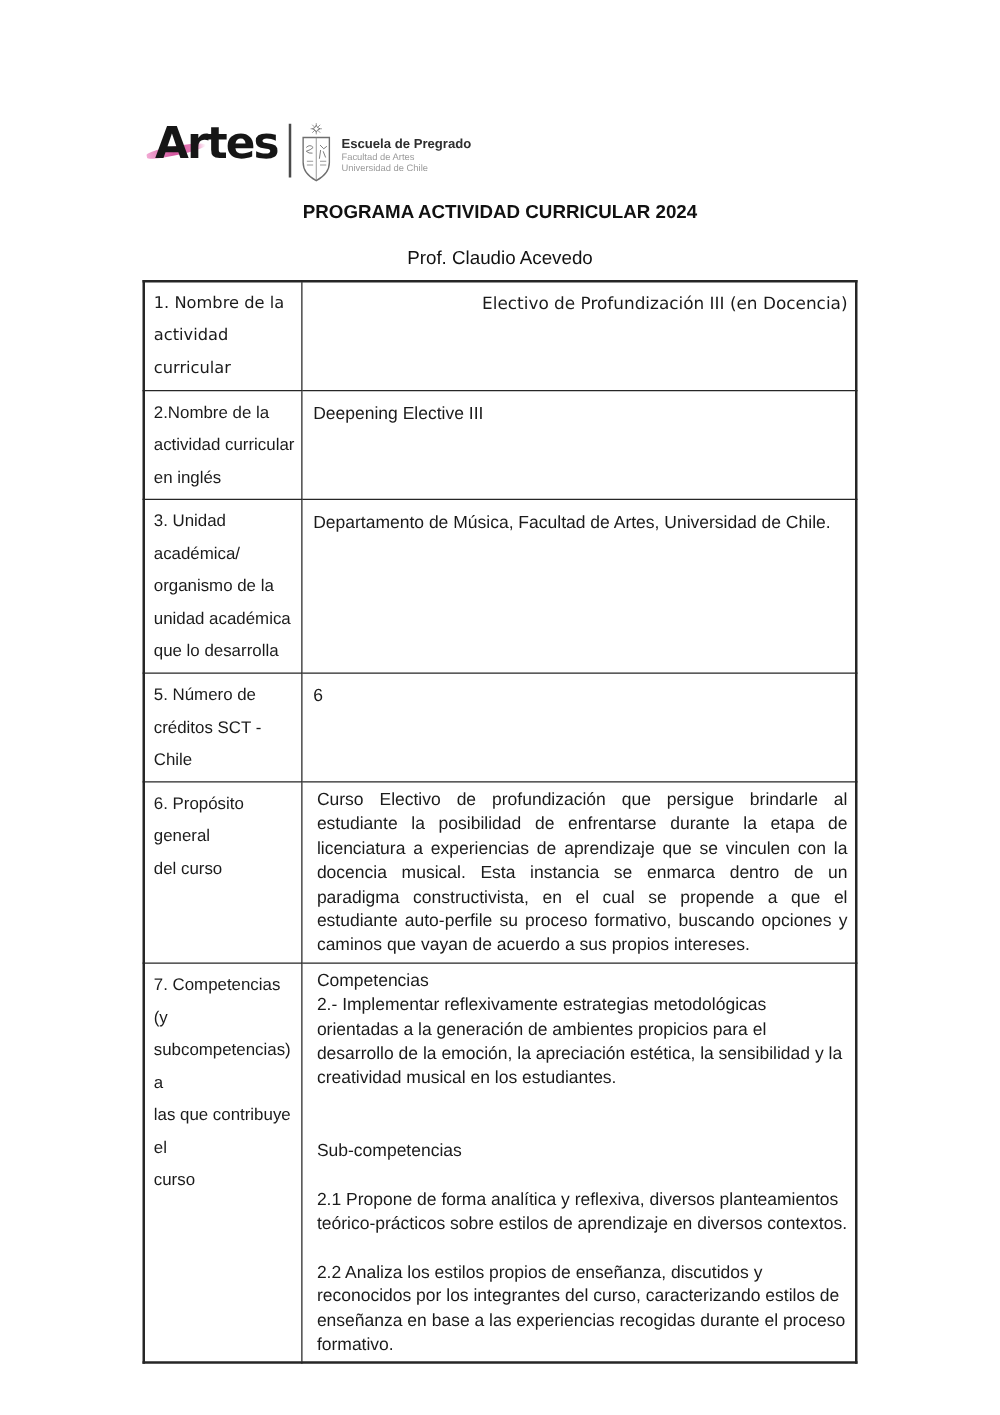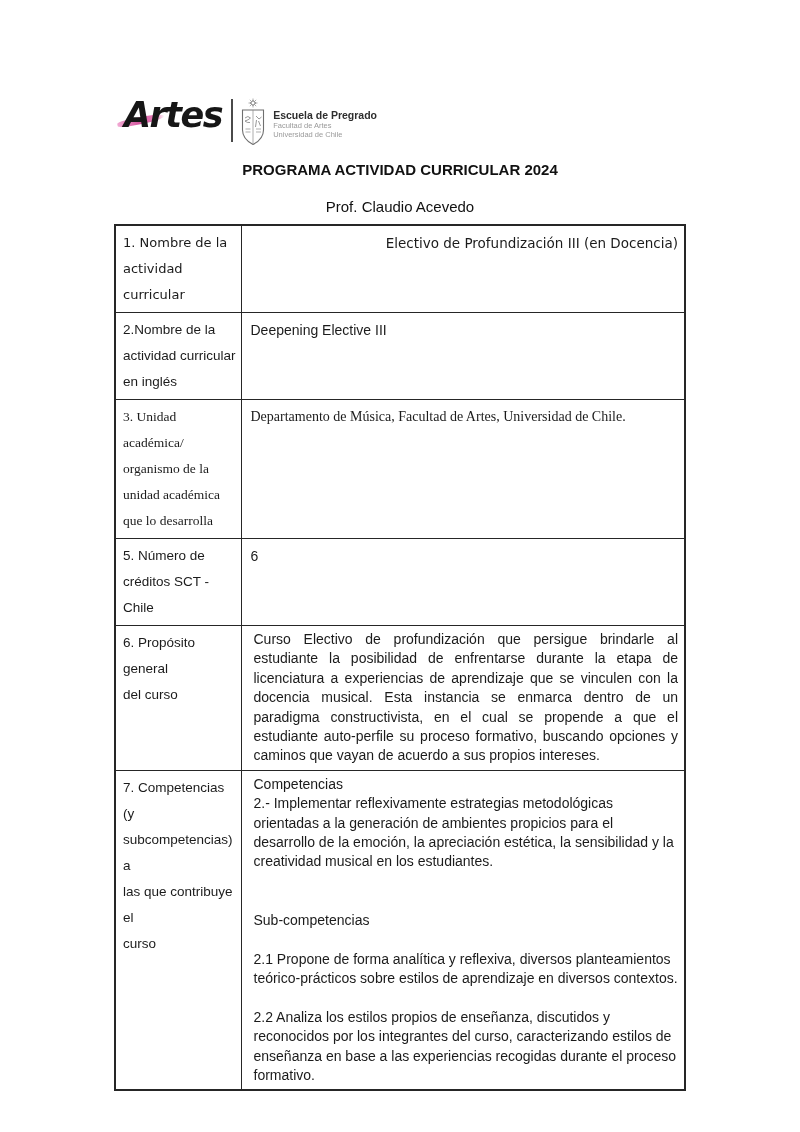--- a/index.html
+++ b/index.html
@@ -10,21 +10,21 @@
     font-family:"Liberation Sans",sans-serif;
     color:#1b1b1b;
     overflow:hidden;
   }
 
   
   .logo-row{
     position:absolute;left:124px;top:98px;
     display:flex;align-items:flex-start;
   }
-  .wordmark-wrap{position:relative;line-height:1;font-style:italic;}
+  .wordmark-wrap{position:relative;line-height:1;}
   .wordmark{
     position:relative;z-index:1;
     font-family:"DejaVu Sans",sans-serif;
     font-weight:700;font-size:35px;letter-spacing:-1.5px;
     color:#161616;
   }
   .swoosh{
     position:absolute;z-index:0;
     left:-7px;top:19px;width:48px;height:7px;
     background:linear-gradient(90deg,#f2aad4 0%,#d4579f 45%,#e87fba 80%,rgba(232,127,186,0) 100%);
@@ -69,21 +69,21 @@
     font-size:14px;line-height:26px;
     white-space:pre-wrap;
   }
   tr.r1 td{font-family:"DejaVu Sans",sans-serif;}
   tr.r1 td.lbl{font-size:13px;}
   tr.r1 td.val{font-size:13.5px;text-align:right;}
   tr.r6 td.val,tr.r7 td.val{line-height:19.4px;padding-left:12px;}
   tr.r6 td.val{text-align:justify;}
   tr.r1{height:82px;}
   tr.r2{height:77px;}
-  tr.r3{height:126px;font-family:Liberation Serif, serif;}
+  tr.r3{height:126px;}
   tr.r4{height:77px;}
   tr.r5{height:52px;}
   tr.r6{height:117px;}
   tr.r7{height:258px;}
 </style>
 </head>
 <body>
 
 <div class="page">
 

